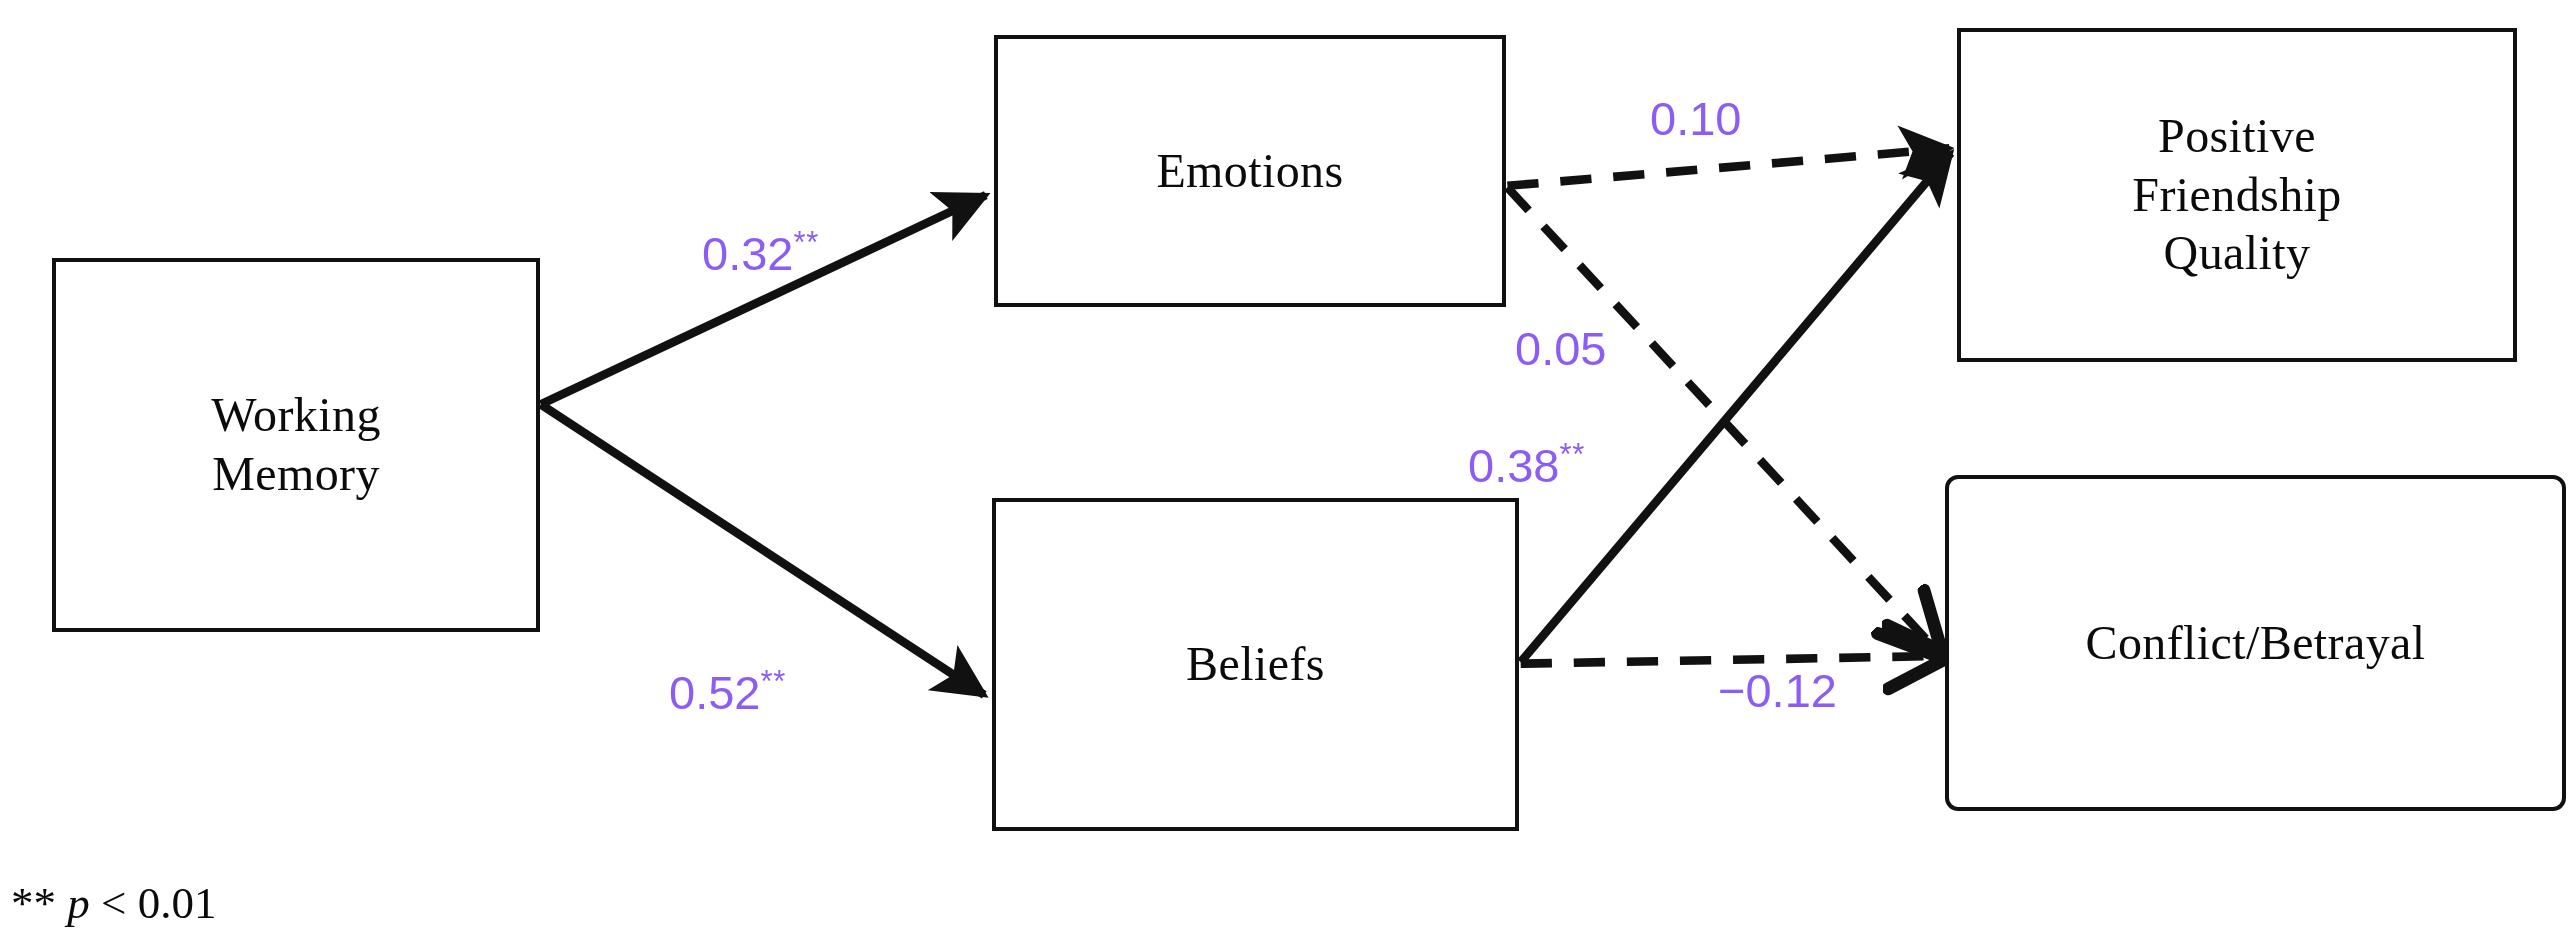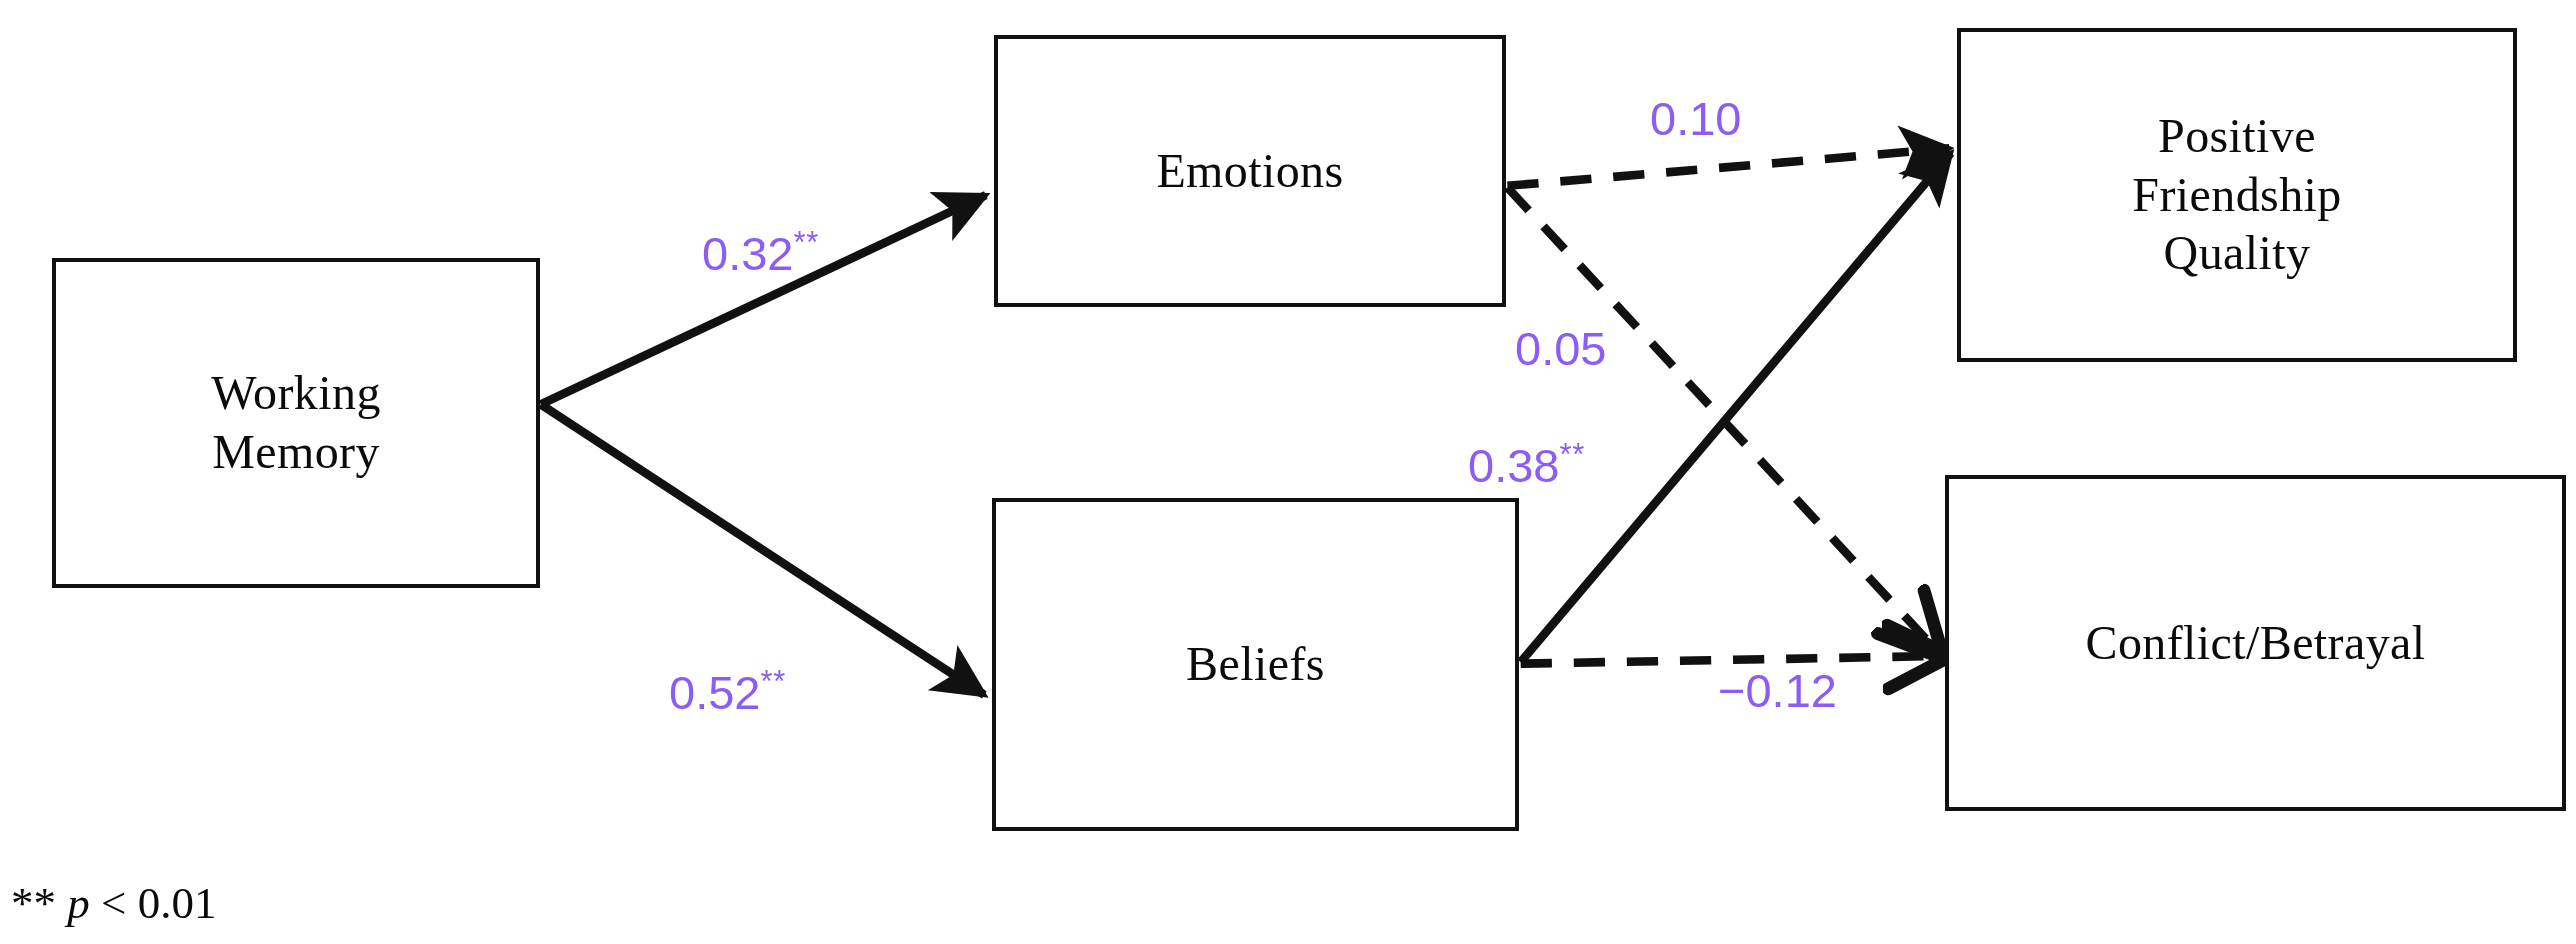--- a/index.html
+++ b/index.html
@@ -89,40 +89,40 @@
 
     <line x1="1930" y1="238" x2="2496" y2="190" stroke="#111111" stroke-width="11" stroke-dasharray="40 28" marker-end="url(#arrowFilled)"></line>
 
     <line x1="1930" y1="240" x2="2486" y2="840" stroke="#111111" stroke-width="11" stroke-dasharray="40 28" marker-end="url(#arrowOpen)"></line>
 
     <line x1="1947" y1="848" x2="2498" y2="196" stroke="#111111" stroke-width="11" marker-end="url(#arrowFilled)"></line>
 
     <line x1="1947" y1="850" x2="2494" y2="840" stroke="#111111" stroke-width="11" stroke-dasharray="40 28" marker-end="url(#arrowOpen)"></line>
   </svg>
 
-  <div class="box" style="left:52px; top:258px; width:488px; height:330px;">
+  <div class="box" style="left:52px; top:258px; width:488px; height:374px;">
     <span class="box-label">Working
 Memory</span>
   </div>
 
   <div class="box" style="left:994px; top:35px; width:512px; height:272px;">
     <span class="box-label">Emotions</span>
   </div>
 
   <div class="box" style="left:992px; top:498px; width:527px; height:333px;">
     <span class="box-label">Beliefs</span>
   </div>
 
   <div class="box" style="left:1957px; top:28px; width:560px; height:334px;">
     <span class="box-label">Positive
 Friendship
 Quality</span>
   </div>
 
-  <div class="box" style="left:1945px; top:475px; width:621px; height:336px;">
+  <div class="box" style="left:1945px; top:475px; width:621px; height:336px;border-radius:13px;">
     <span class="box-label">Conflict/Betrayal</span>
   </div>
 
   <div class="coef" style="left:662px; top:227px;margin-left:40px;">
     <span>0.32</span><span class="stars">**</span>
   </div>
 
   <div class="coef" style="left:669px; top:625px;margin-top:41px;">
     <span>0.52</span><span class="stars">**</span>
   </div>

